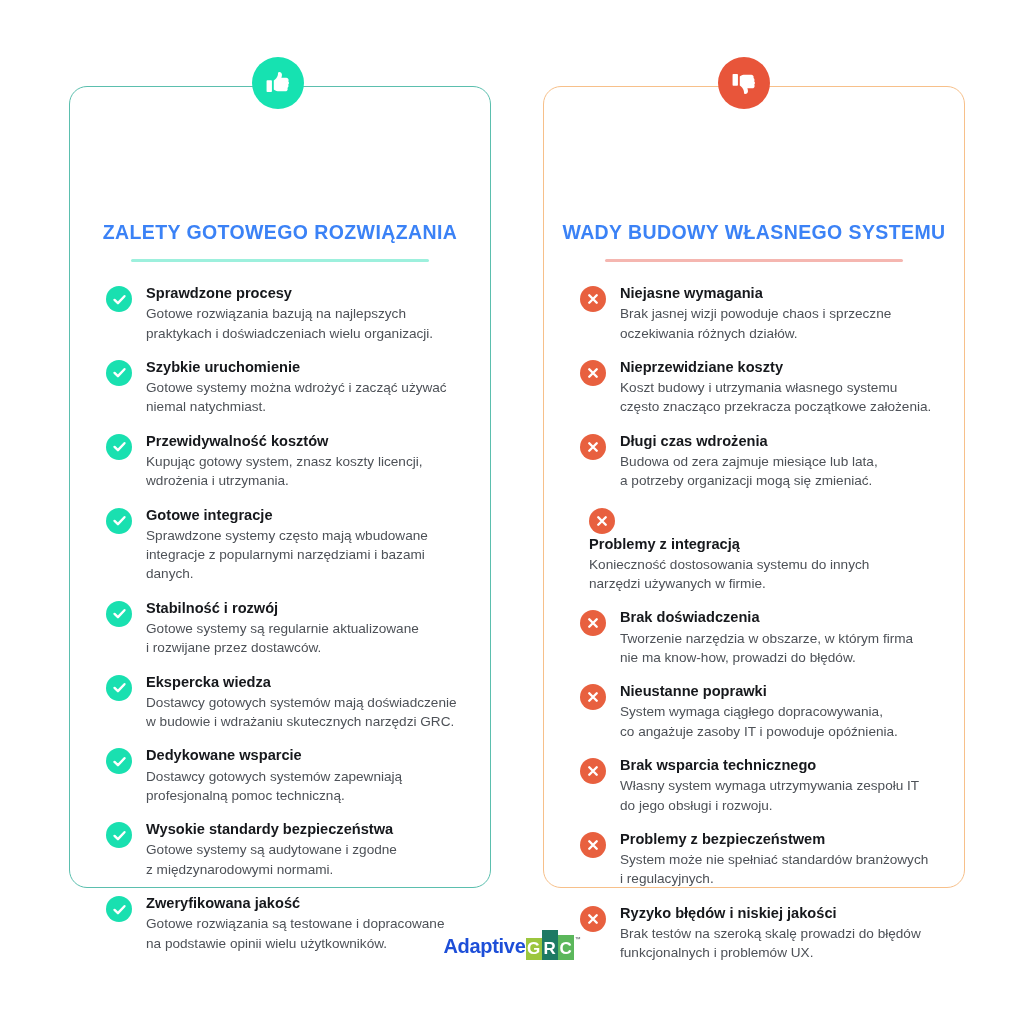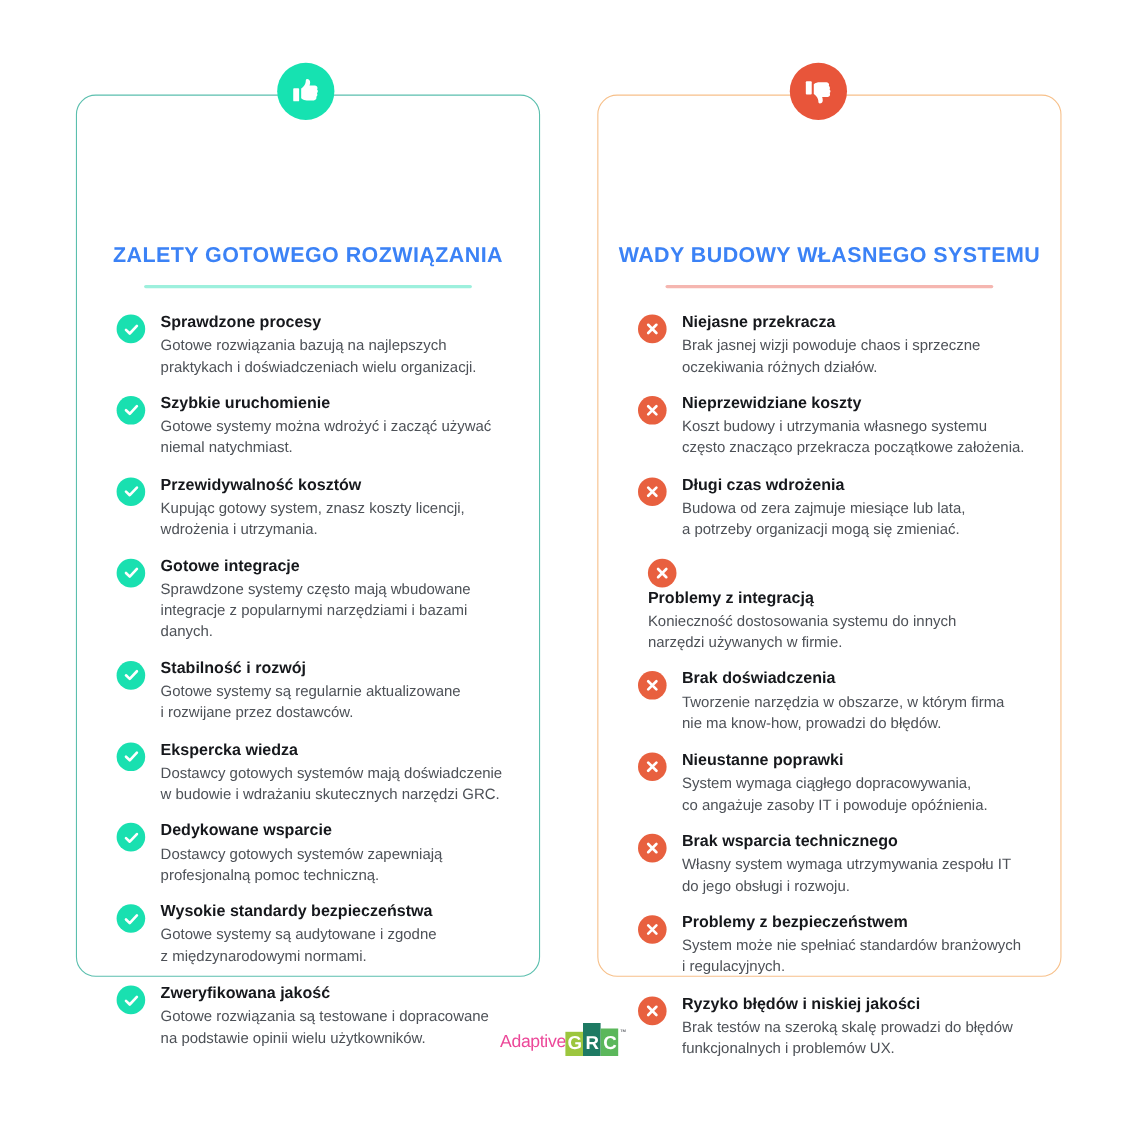--- a/index.html
+++ b/index.html
@@ -131,23 +131,23 @@
     justify-content: center;
     align-items: flex-end;
   }
   .logo-wrap {
     position: relative;
     display: flex;
     align-items: flex-end;
     height: 30px;
   }
   .logo-word {
-    font-size: 16px;
-    font-weight: normal;
-    color: #ec4899;
+    font-size: 20px;
+    font-weight: bold;
+    color: #1d4ed8;
     letter-spacing: -0.3px;
     line-height: 1;
     padding-bottom: 4px;
   }
   .logo-boxes {
     display: flex;
     align-items: flex-end;
     height: 30px;
   }
   .logo-box {
@@ -310,21 +310,21 @@
     <div class="card-title">WADY BUDOWY WŁASNEGO SYSTEMU</div>
     <div class="divider"></div>
     <div class="items">
         <div class="item">
           <div class="item-icon icon-cross">
             <svg width="16" height="16" viewBox="0 0 24 24" aria-hidden="true">
               <path fill="none" stroke="#ffffff" stroke-width="3.6" stroke-linecap="round" d="M6.4 6.4 L17.6 17.6 M17.6 6.4 L6.4 17.6"></path>
             </svg>
           </div>
           <div class="item-text">
-            <div class="item-title">Niejasne przekracza</div>
+            <div class="item-title">Niejasne wymagania</div>
             <div class="item-desc">Brak jasnej wizji powoduje chaos i sprzeczne
 oczekiwania różnych działów.</div>
           </div>
         </div>
         <div class="item">
           <div class="item-icon icon-cross">
             <svg width="16" height="16" viewBox="0 0 24 24" aria-hidden="true">
               <path fill="none" stroke="#ffffff" stroke-width="3.6" stroke-linecap="round" d="M6.4 6.4 L17.6 17.6 M17.6 6.4 L6.4 17.6"></path>
             </svg>
           </div>

